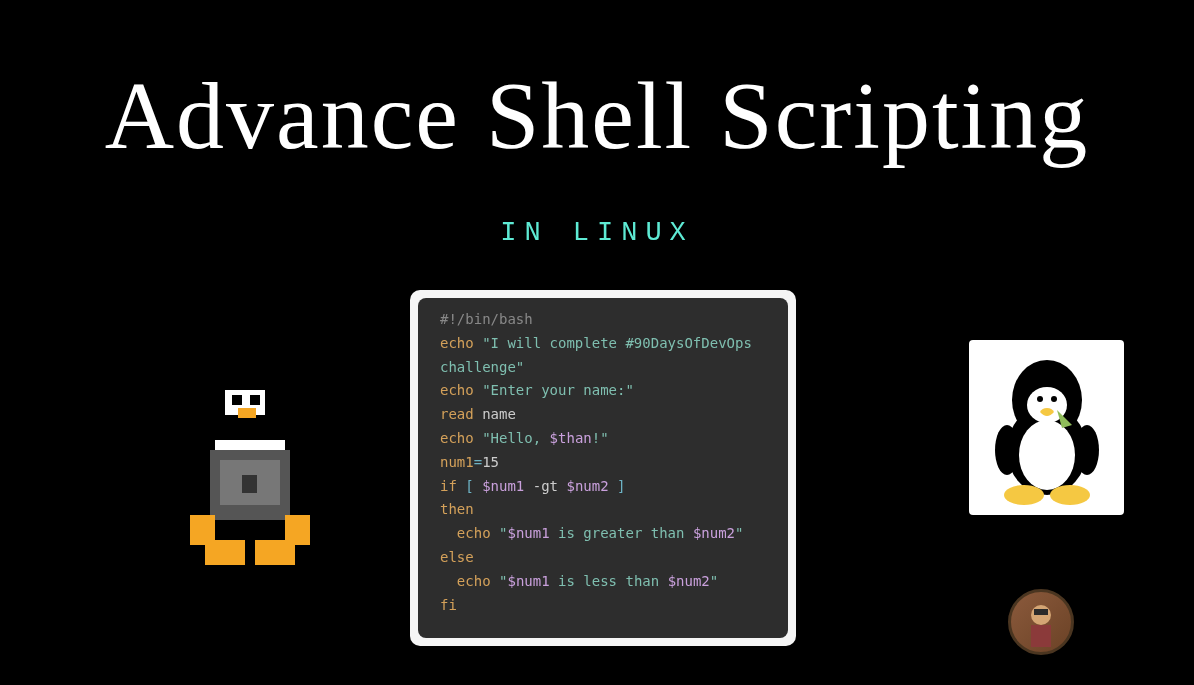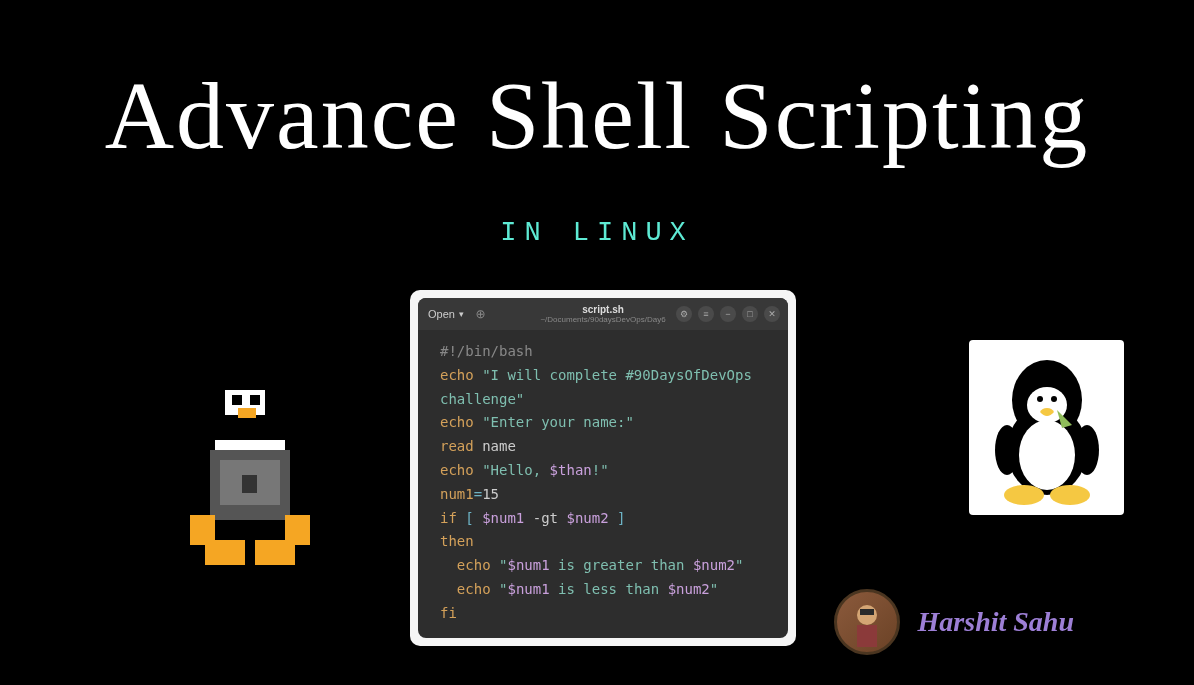--- a/index.html
+++ b/index.html
@@ -52,45 +52,31 @@
     <rect x="92" y="115" width="15" height="18" fill="#333"></rect>
     <rect x="40" y="155" width="25" height="30" fill="#f5a623"></rect>
     <rect x="135" y="155" width="25" height="30" fill="#f5a623"></rect>
     <rect x="55" y="180" width="40" height="25" fill="#f5a623"></rect>
     <rect x="105" y="180" width="40" height="25" fill="#f5a623"></rect>
   </svg>
 </div>
 
 <div class="editor">
   <div class="editor-window">
-    <div class="editor-header">
-      <span class="open-btn">Open</span>
-      <span class="tab-icon">⊕</span>
-      <div class="header-title">
-        <div class="fname">script.sh</div>
-        <div class="fpath">~/Documents/90daysDevOps/Day6</div>
-      </div>
-      <div class="header-controls">
-        <span>⚙</span>
-        <span>≡</span>
-        <span>−</span>
-        <span>□</span>
-        <span>✕</span>
-      </div>
-    </div>
     <div class="code">
       <div><span class="comment">#!/bin/bash</span></div>
       <div><span class="keyword">echo</span> <span class="string">"I will complete #90DaysOfDevOps challenge"</span></div>
       <div><span class="keyword">echo</span> <span class="string">"Enter your name:"</span></div>
       <div><span class="keyword">read</span> <span>name</span></div>
       <div><span class="keyword">echo</span> <span class="string"><span>"Hello, </span><span class="var">$than</span><span>!"</span></span></div>
       <div><span class="keyword">num1</span><span class="op">=</span><span>15</span></div>
       <div><span class="keyword">if</span> <span class="op">[ </span><span class="var">$num1</span><span> -gt </span><span class="var">$num2</span><span class="op"> ]</span></div>
       <div><span class="keyword">then</span></div>
       <div>&nbsp;&nbsp;<span class="keyword">echo</span> <span class="string"><span>"</span><span class="var">$num1</span><span> is greater than </span><span class="var">$num2</span><span>"</span></span></div>
+      <div><span class="keyword">else</span></div>
       <div>&nbsp;&nbsp;<span class="keyword">echo</span> <span class="string"><span>"</span><span class="var">$num1</span><span> is less than </span><span class="var">$num2</span><span>"</span></span></div>
       <div><span class="keyword">fi</span></div>
     </div>
   </div>
 </div>
 
 <div class="penguin-right">
   <svg viewBox="0 0 130 155">
     <ellipse cx="65" cy="50" rx="35" ry="40" fill="#000"></ellipse>
     <ellipse cx="65" cy="100" rx="40" ry="45" fill="#000"></ellipse>
@@ -110,14 +96,13 @@
 </div>
 
 <div class="author">
   <div class="avatar">
     <svg viewBox="0 0 50 50">
       <circle cx="25" cy="18" r="10" fill="#d4a574"></circle>
       <rect x="15" y="28" width="20" height="22" fill="#8b3a3a"></rect>
       <rect x="18" y="12" width="14" height="6" fill="#2a2a2a"></rect>
     </svg>
   </div>
-  <div class="author-name">Harshit Sahu</div>
 </div>
 
 </body></html>

